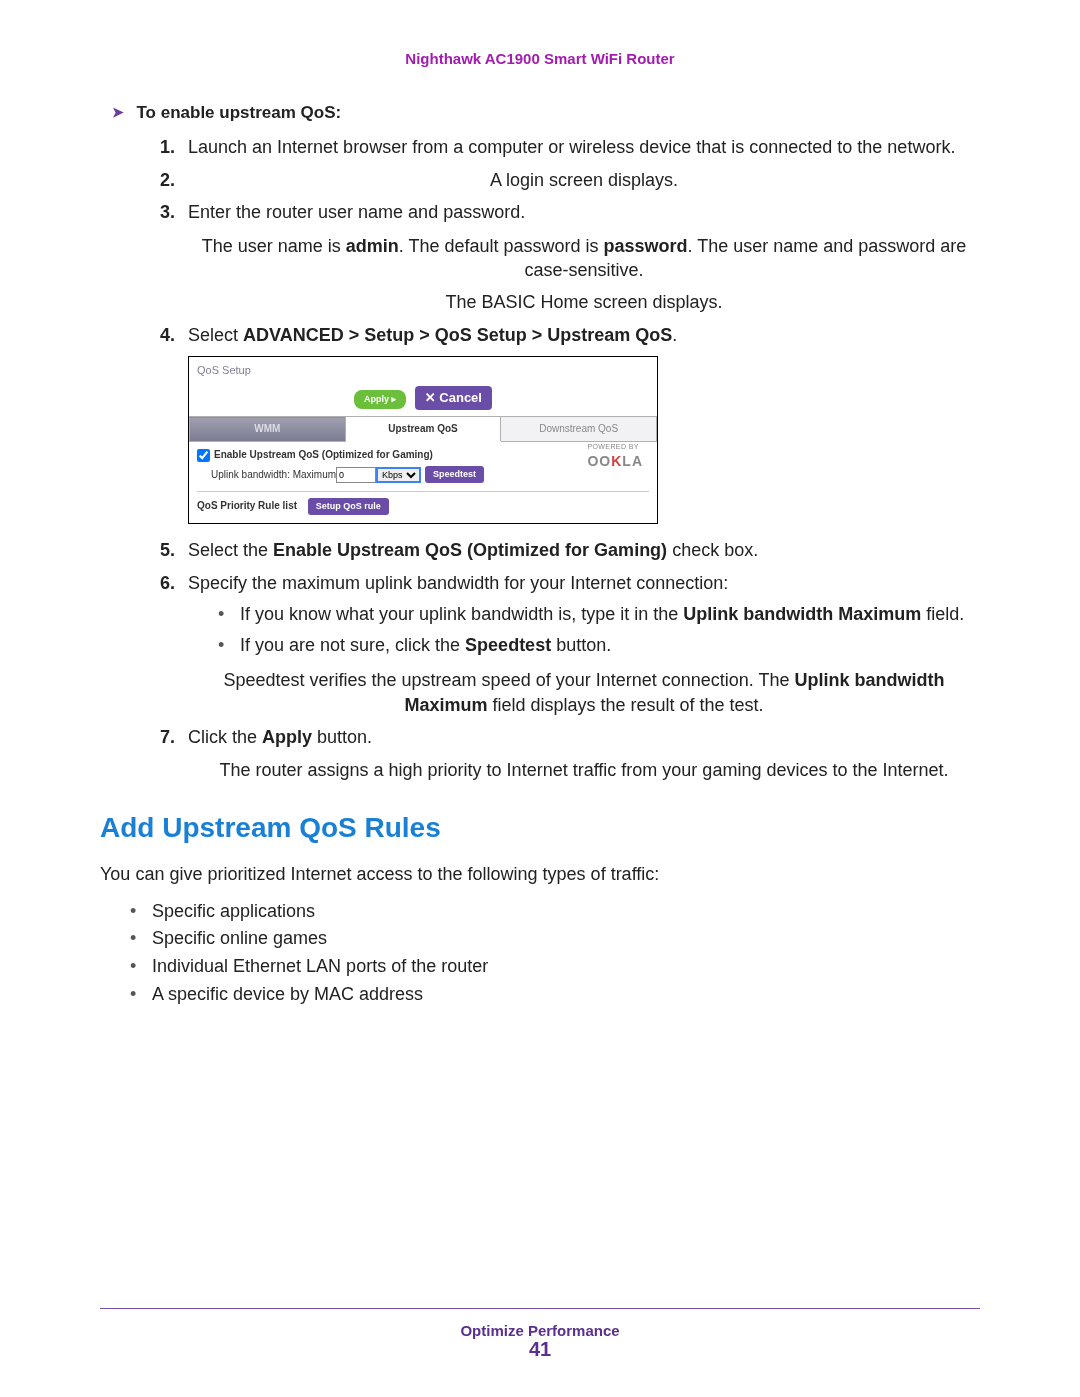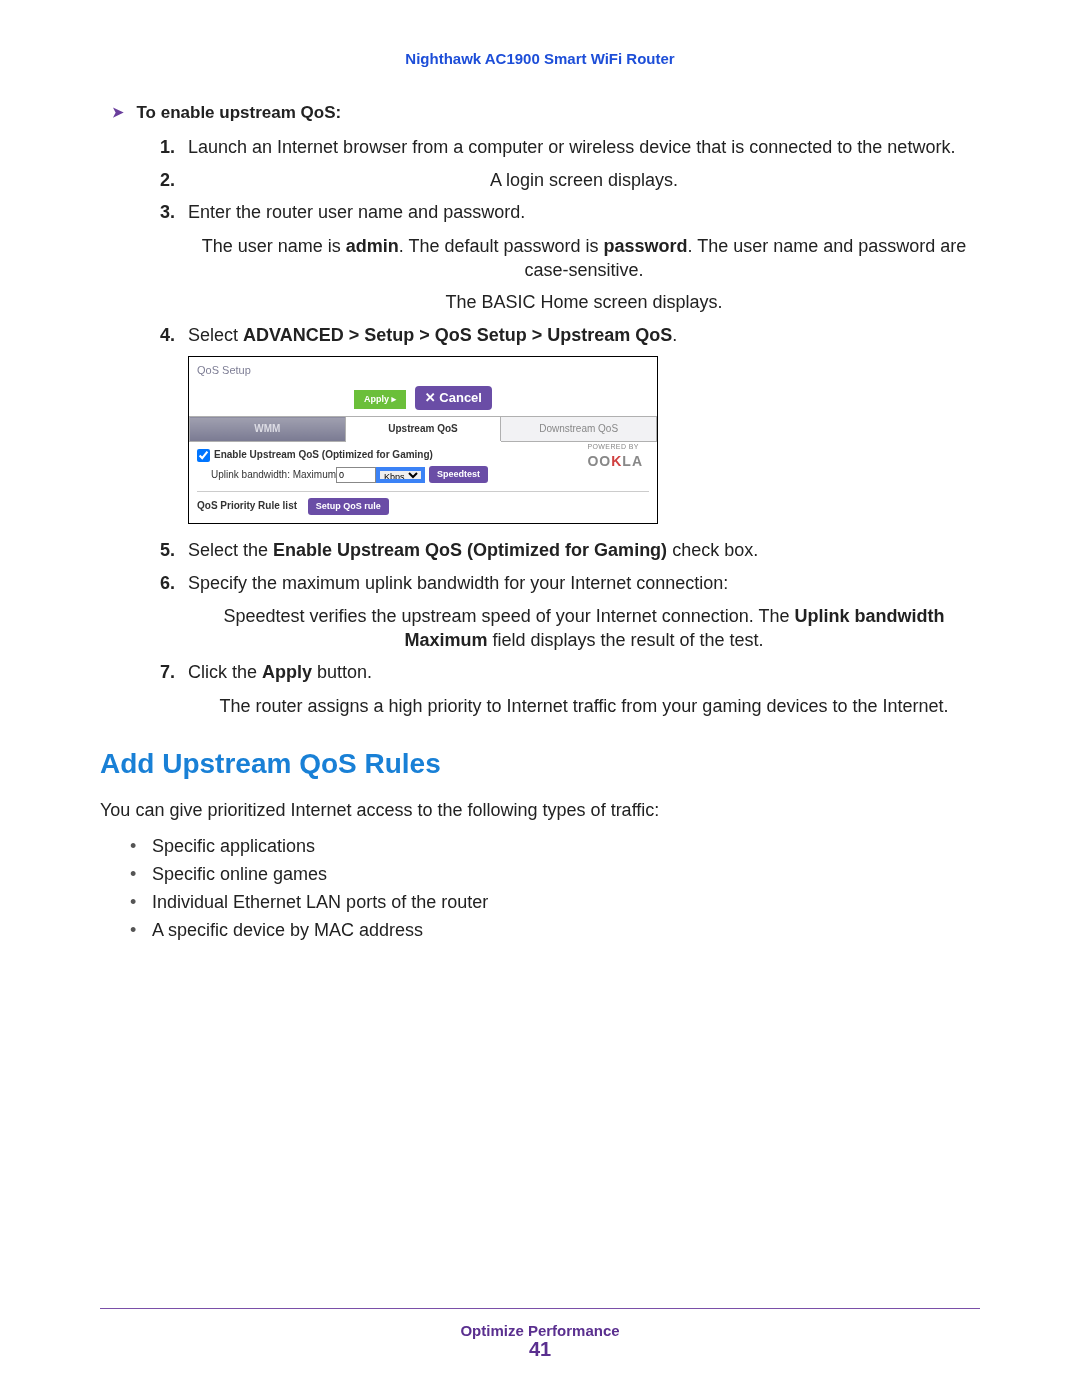--- a/index.html
+++ b/index.html
@@ -14,21 +14,21 @@
     height: 1397px;
     margin: 0 auto;
     position: relative;
     padding: 50px 100px 40px 100px;
     box-sizing: border-box;
   }
   .doc-header {
     text-align: center;
     font-size: 15px;
     font-weight: bold;
-    color: #1d4ed8;
+    color: #a21caf;
     margin-bottom: 36px;
     font-family: "Trebuchet MS", Arial, sans-serif;
   }
 
   .enable-line {
     margin-left: 12px;
     font-size: 17px;
     color: #222;
     margin-bottom: 12px;
   }
@@ -104,21 +104,21 @@
     text-align: center;
     padding-bottom: 6px;
   }
   .shot .apply-btn {
     display: inline-block;
     background: #6bbf3a;
     color: #fff;
     font-weight: bold;
     font-size: 9px;
     padding: 3px 10px;
-    border-radius: 0;
+    border-radius: 8px;
     margin-right: 6px;
   }
   .shot .cancel-btn {
     display: inline-block;
     background: #6a4da6;
     color: #fff;
     font-weight: bold;
     font-size: 13px;
     padding: 3px 10px;
     border-radius: 4px;
@@ -164,21 +164,21 @@
     display: flex;
     align-items: center;
     gap: 0;
     font-size: 10px;
     padding-left: 14px;
   }
   .shot .uplinkrow input[type=text] {
     width: 34px; height: 12px; border: 1px solid #888; font-size: 9px;
   }
   .shot .uplinkrow select {
-    height: 16px; font-size: 9px; border: 4px solid #3b82f6;
+    height: 16px; font-size: 9px; border: 2px solid #3b82f6;
   }
   .shot .speedtest {
     display: inline-block;
     background: #6a4da6;
     color: #fff;
     font-size: 9px;
     font-weight: bold;
     padding: 2px 8px;
     border-radius: 3px;
     margin-left: 4px;
@@ -304,21 +304,24 @@
       <div class="ookla-wrap">
         <div class="powered">POWERED BY</div>
         <div class="ookla">OO<span class="k">K</span>LA</div>
       </div>
       <hr>
       <span class="rulelist">QoS Priority Rule list</span>
       <span class="setuprule">Setup QoS rule</span>
     </div>
         </div></li>
       <li><span>Select the <b>Enable Upstream QoS (Optimized for Gaming)</b> check box.</span></li>
-      <li><span>Specify the maximum uplink bandwidth for your Internet connection:</span><p>Speedtest verifies the upstream speed of your Internet connection. The <b>Uplink bandwidth Maximum</b> field displays the result of the test.</p></li>
+      <li><span>Specify the maximum uplink bandwidth for your Internet connection:</span><ul class="substeps">
+          <li>If you know what your uplink bandwidth is, type it in the <b>Uplink bandwidth Maximum</b> field.</li>
+          <li>If you are not sure, click the <b>Speedtest</b> button.</li>
+        </ul><p>Speedtest verifies the upstream speed of your Internet connection. The <b>Uplink bandwidth Maximum</b> field displays the result of the test.</p></li>
       <li><span>Click the <b>Apply</b> button.</span><p>The router assigns a high priority to Internet traffic from your gaming devices to the Internet.</p></li>
     </ol>
 
   <h2 class="section">Add Upstream QoS Rules</h2>
   <p class="body">You can give prioritized Internet access to the following types of traffic:</p>
   <ul class="dots" id="dots">
       <li>Specific applications</li>
       <li>Specific online games</li>
       <li>Individual Ethernet LAN ports of the router</li>
       <li>A specific device by MAC address</li>

